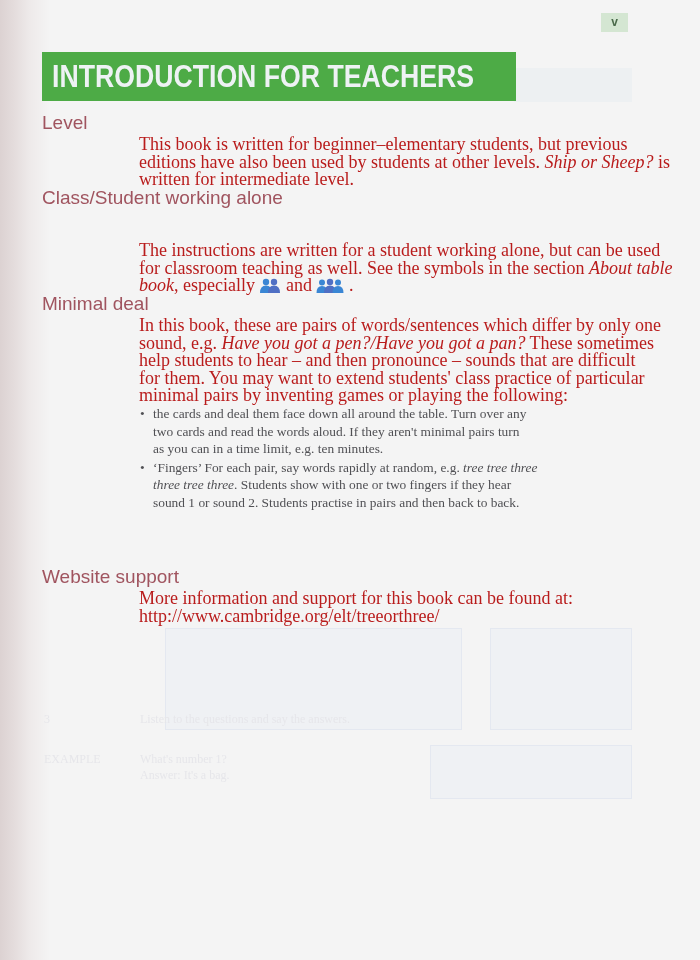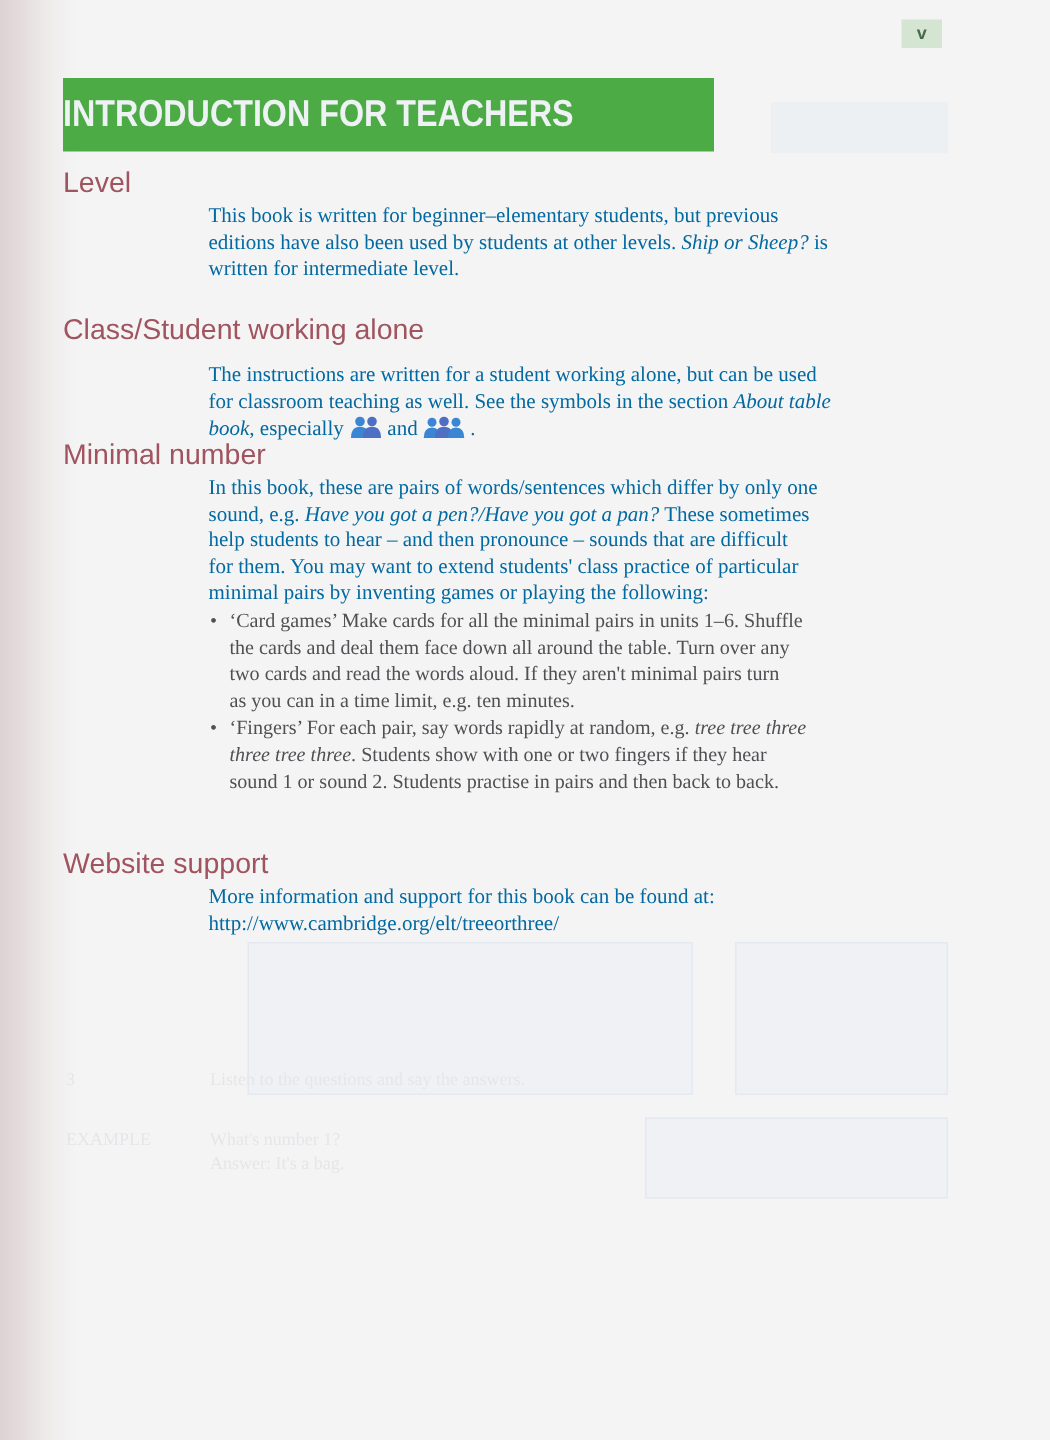--- a/index.html
+++ b/index.html
@@ -16,36 +16,36 @@
     position: absolute; left: 601px; top: 13px; width: 27px; height: 19px;
     background: #d4e6d2; color: #4a6a4a;
     font-family: "Liberation Sans", sans-serif; font-weight: bold; font-size: 12px;
     text-align: center; line-height: 19px;
   }
   .ghost-banner {
     position: absolute; left: 514px; top: 68px; width: 118px; height: 34px;
     background: #edf0f2;
   }
   .title-banner {
-    position: absolute; left: 42px; top: 52px; width: 434px; height: 49px;
+    position: absolute; left: 42px; top: 52px; width: 474px; height: 49px;
     background: #4dab46;
     color: #eef2f4; font-family: "Liberation Sans", sans-serif; font-weight: bold;
-    font-size: 25px; letter-spacing: 0px; line-height: 49px;
-    padding-left: 0; box-sizing: border-box; white-space: nowrap;
+    font-size: 31px; letter-spacing: 0px; line-height: 49px;
+    padding-left: 10px; box-sizing: border-box; white-space: nowrap;
     transform-origin: left center;
   }
   .title-banner span { display: inline-block; transform: scaleX(0.86); transform-origin: left center; }
   .section-heading {
     position: absolute; left: 42px;
     font-family: "Liberation Sans", sans-serif; font-size: 19px;
     color: #a0545f; white-space: nowrap;
   }
   .body-text {
     position: absolute; left: 139px; width: 500px;
-    font-size: 14px; line-height: 17.6px; color: #0369a1;
+    font-size: 18px; line-height: 17.6px; color: #b91c1c;
     font-family: "Liberation Serif", "DejaVu Serif", serif;
   }
   .body-text .line { display: block; white-space: nowrap; }
   em { font-style: italic; }
   .bullet-list { position: absolute; left: 139px; width: 510px;
     font-size: 13.4px; line-height: 17.6px; color: #505054;
     font-family: "Liberation Serif", "DejaVu Serif", serif; }
   .bullet { position: relative; padding-left: 14px; }
   .bullet .dot { position: absolute; left: 1px; top: 0; }
   .bullet .line { display: block; white-space: nowrap; }
@@ -76,52 +76,51 @@
   <span>INTRODUCTION FOR TEACHERS</span>
 </div>
 
 <div class="section-heading" style="top:112px;text-align:center;">Level</div>
 <div class="body-text" style="top:136px;">
   <span class="line">This book is written for beginner–elementary students, but previous</span>
   <span class="line"><span>editions have also been used by students at other levels. </span><em>Ship or Sheep?</em><span> is</span></span>
   <span class="line">written for intermediate level.</span>
 </div>
 
-<div class="section-heading" style="top:210px;">Class/Student working alone</div>
+<div class="section-heading" style="top:187px;">Class/Student working alone</div>
 <div class="body-text" style="top:242px;">
   <span class="line">The instructions are written for a student working alone, but can be used</span>
   <span class="line"><span>for classroom teaching as well. See the symbols in the section </span><em>About table</em></span>
   <span class="line"><em>book</em><span>, especially </span><span class="icon-people"><svg width="22" height="15" viewBox="0 0 22 15">
           <circle cx="7" cy="4" r="3.2" fill="#3a86d4"></circle>
           <path d="M1 15 Q1 7.5 7 7.5 Q13 7.5 13 15 Z" fill="#3a86d4"></path>
           <circle cx="15" cy="4" r="3.2" fill="#4f6fc4"></circle>
           <path d="M9 15 Q9 7.5 15 7.5 Q21 7.5 21 15 Z" fill="#4f6fc4"></path>
         </svg></span><span> and </span><span class="icon-people"><svg width="28" height="15" viewBox="0 0 28 15">
           <circle cx="6" cy="4.5" r="3" fill="#3a86d4"></circle>
           <path d="M0.5 15 Q0.5 8 6 8 Q11.5 8 11.5 15 Z" fill="#3a86d4"></path>
           <circle cx="14" cy="4" r="3.2" fill="#4f6fc4"></circle>
           <path d="M8 15 Q8 7.5 14 7.5 Q20 7.5 20 15 Z" fill="#4f6fc4"></path>
           <circle cx="22" cy="4.5" r="3" fill="#3a86d4"></circle>
           <path d="M16.5 15 Q16.5 8 22 8 Q27.5 8 27.5 15 Z" fill="#3a86d4"></path>
         </svg></span><span> .</span></span>
 </div>
 
-<div class="section-heading" style="top:293px;">Minimal number</div>
+<div class="section-heading" style="top:293px;">Minimal deal</div>
 <div class="body-text" style="top:317px;">
   <span class="line">In this book, these are pairs of words/sentences which differ by only one</span>
   <span class="line"><span>sound, e.g. </span><em>Have you got a pen?/Have you got a pan?</em><span> These sometimes</span></span>
   <span class="line">help students to hear – and then pronounce – sounds that are difficult</span>
   <span class="line">for them. You may want to extend students' class practice of particular</span>
   <span class="line">minimal pairs by inventing games or playing the following:</span>
 </div>
 
 <div class="bullet-list" style="top:405px;">
   <div class="bullet">
     <span class="dot">•</span>
-    <span class="line">‘Card games’  Make cards for all the minimal pairs in units 1–6. Shuffle</span>
     <span class="line">the cards and deal them face down all around the table. Turn over any</span>
     <span class="line">two cards and read the words aloud. If they aren't minimal pairs turn</span>
     <span class="line">as you can in a time limit, e.g. ten minutes.</span>
   </div>
   <div class="bullet" style="margin-top:1px;">
     <span class="dot">•</span>
     <span class="line"><span>‘Fingers’  For each pair, say words rapidly at random, e.g. </span><em>tree tree three</em></span>
     <span class="line"><em>three tree three</em><span>. Students show with one or two fingers if they hear</span></span>
     <span class="line">sound 1 or sound 2. Students practise in pairs and then back to back.</span>
   </div>

